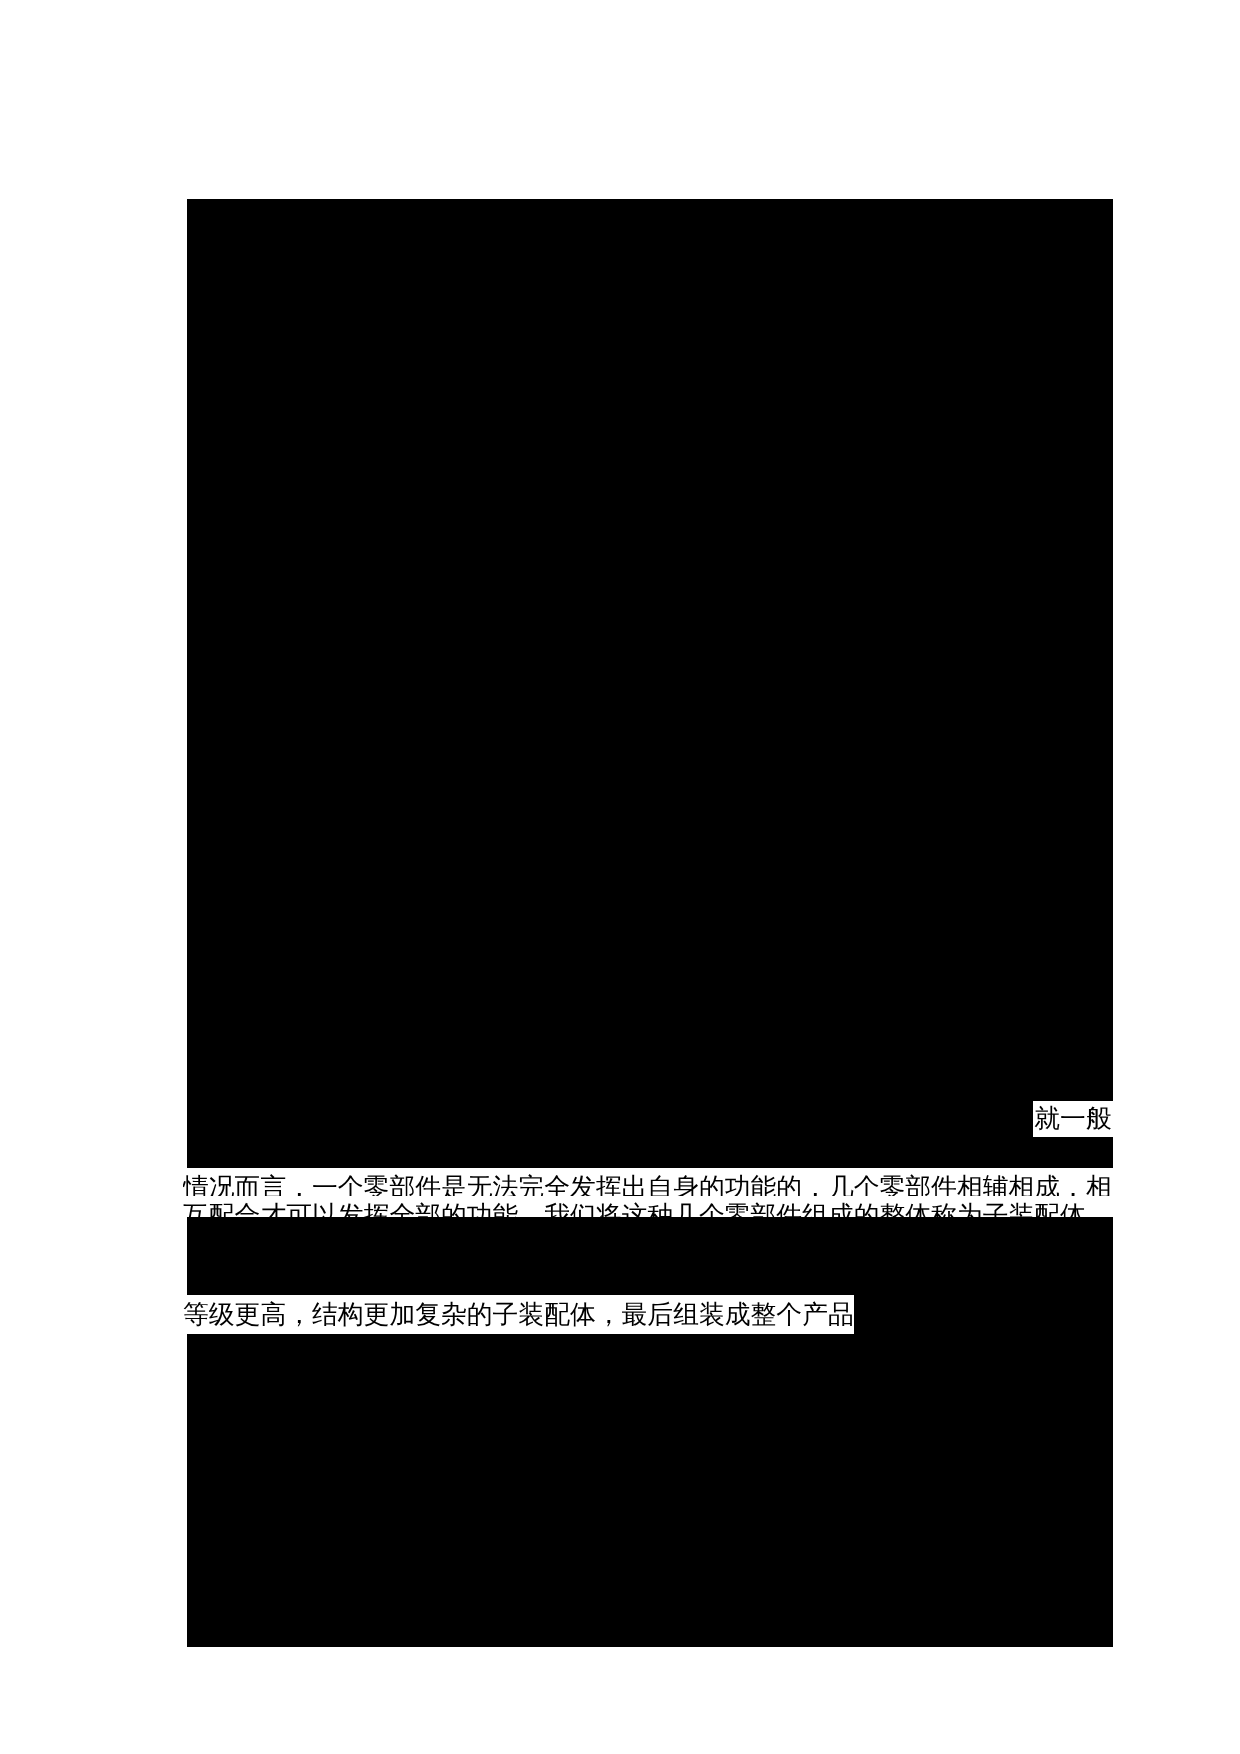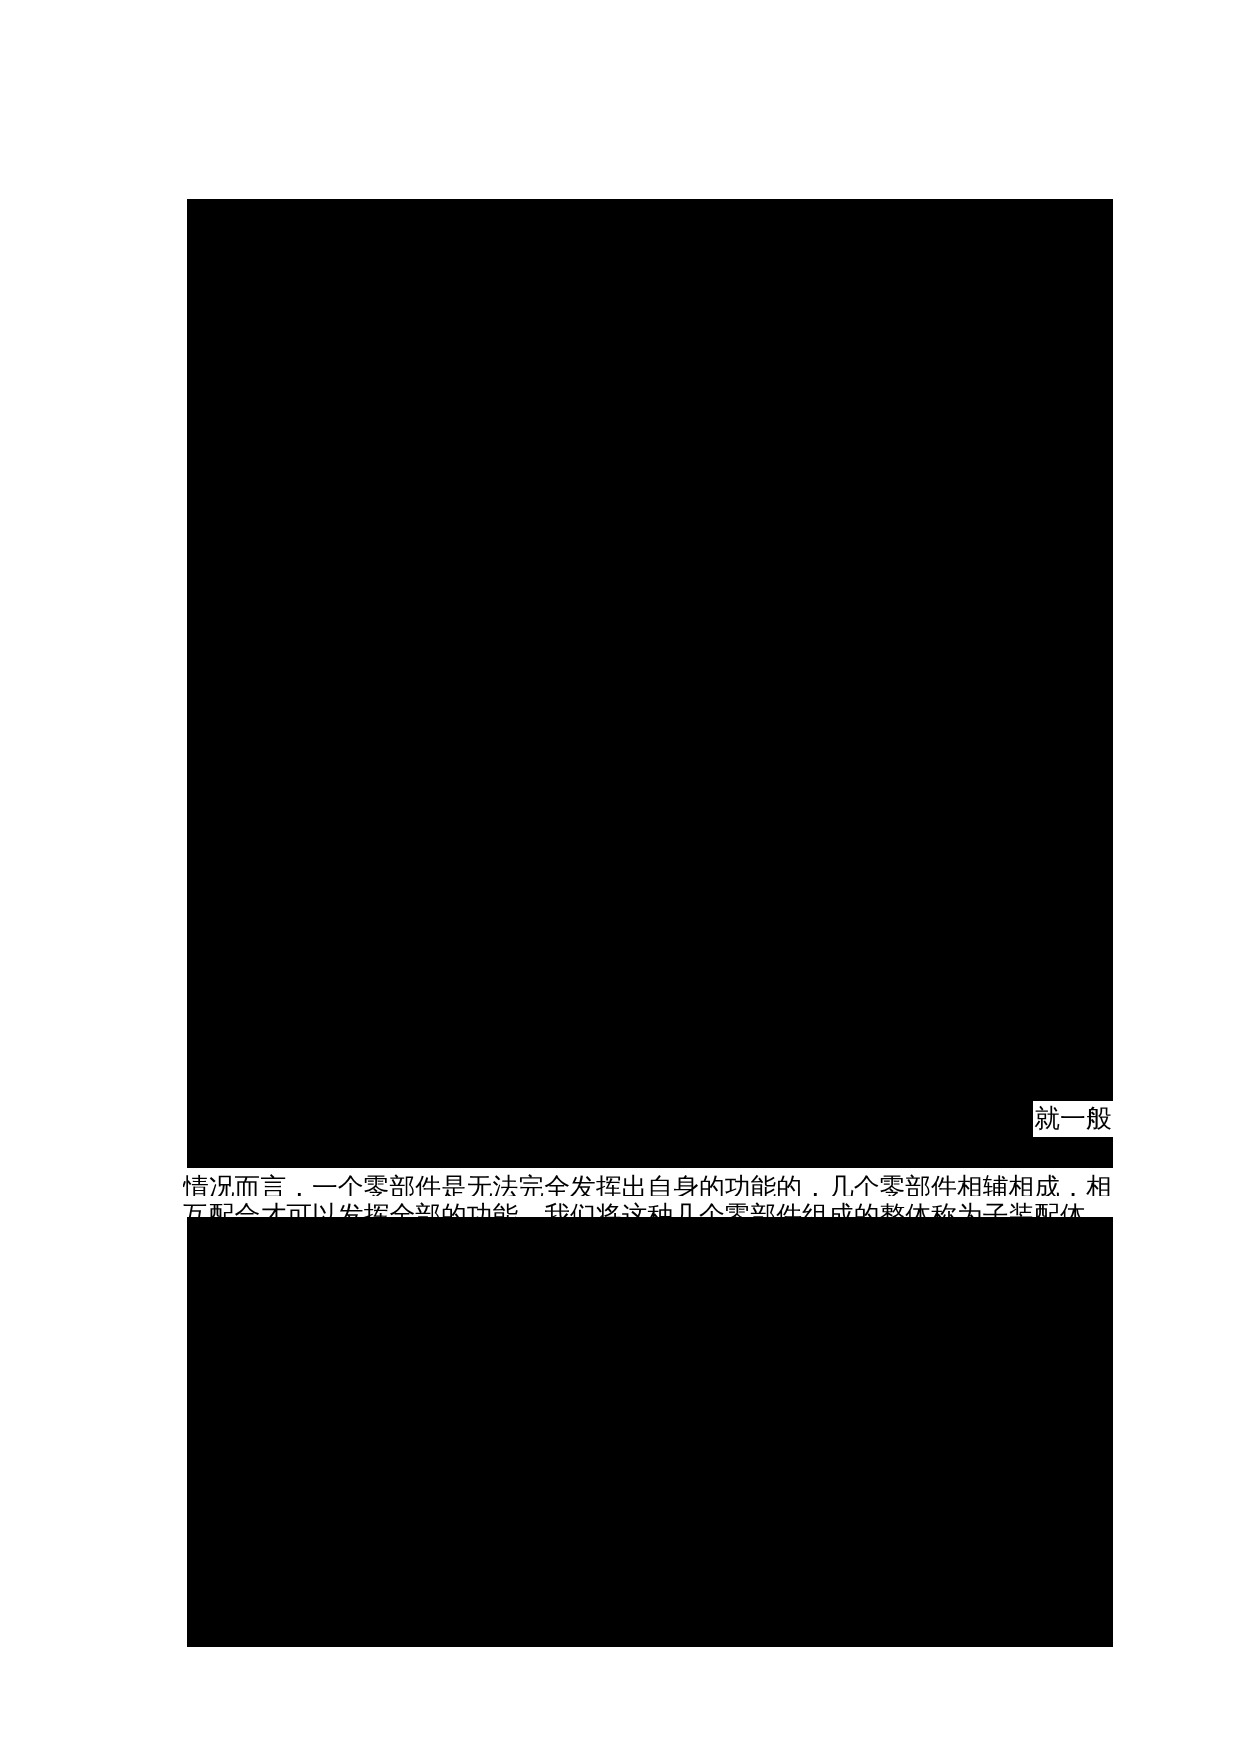--- a/index.html
+++ b/index.html
@@ -76,13 +76,14 @@
 <div class="page">
   <div class="redaction"></div>
 
   <div class="hl-line hl-line-0">就一般</div>
 
   <div class="hl-line hl-line-1">情况而言，一个零部件是无法完全发挥出自身的功能的，几个零部件相辅相成，相</div>
 
   <div class="hl-line hl-line-2">互配合才可以发挥全部的功能，我们将这种几个零部件组成的整体称为子装配体。</div>
 
 
+  <div class="hl-line hl-line-4">等级更高，结构更加复杂的子装配体，最后组装成整个产品</div>
 </div>
 
 </body></html>

